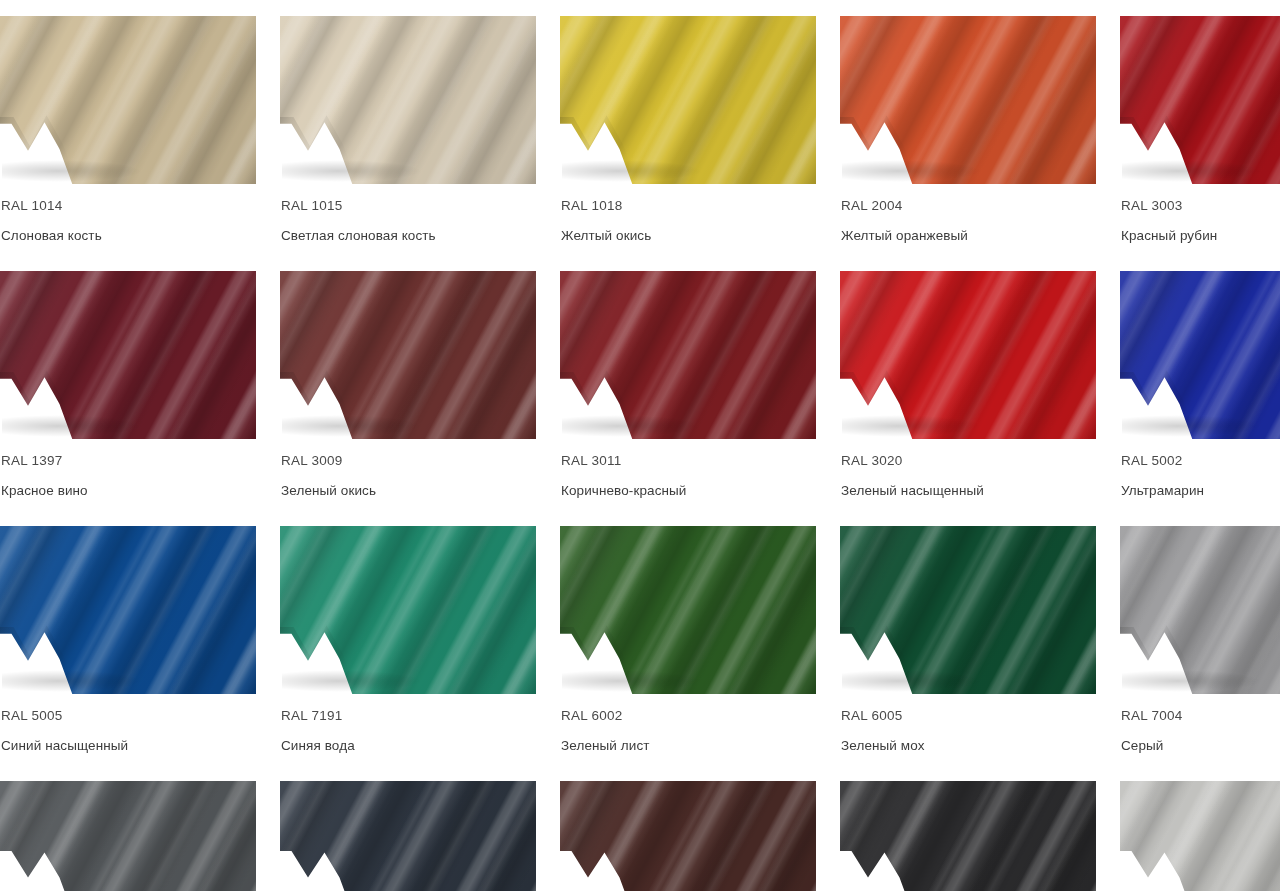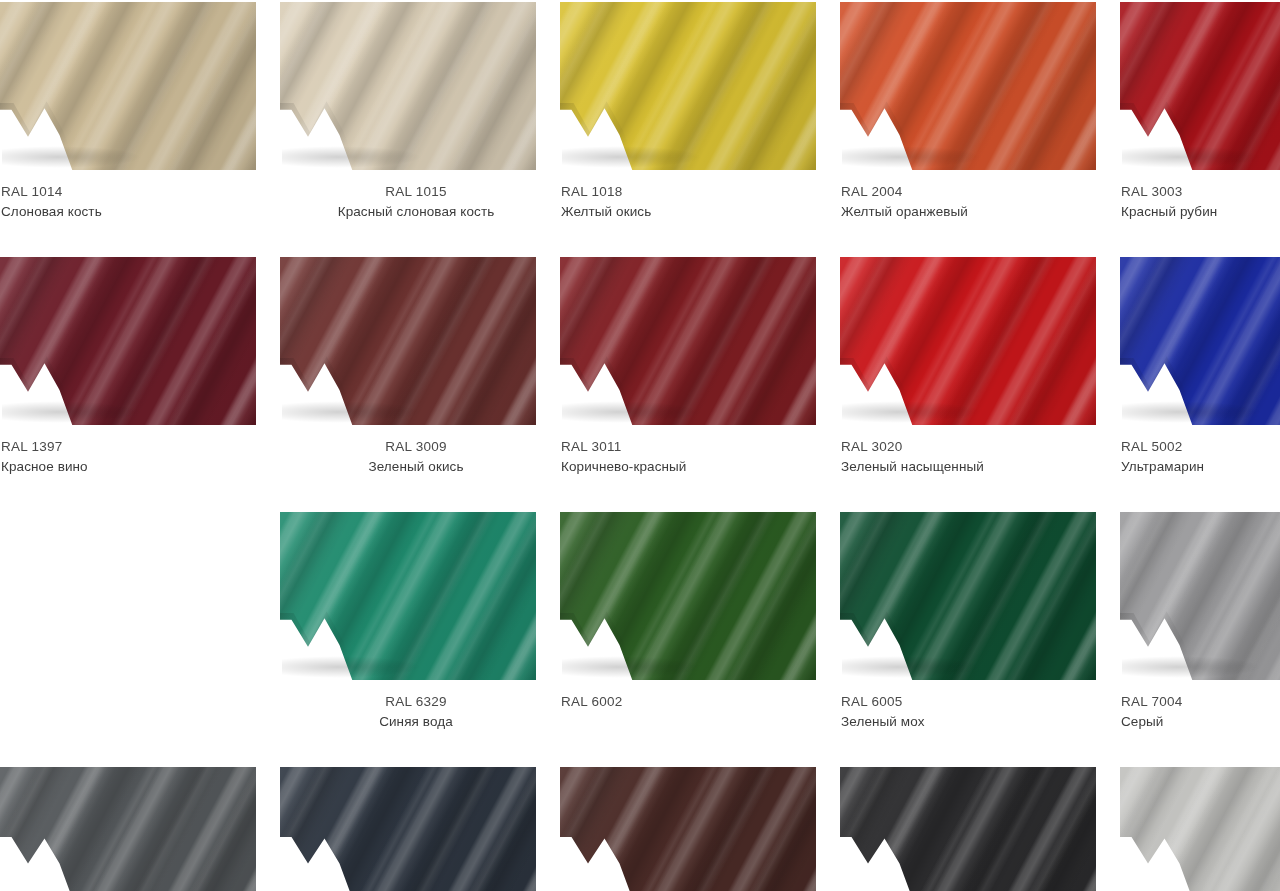--- a/index.html
+++ b/index.html
@@ -24,26 +24,26 @@
 
   .row {
     position: relative;
     width: 1280px;
     height: 255px;
   }
   .row.row-partial { height: 131px; }
 
   .cell {
     position: absolute;
-    top: 2px;
+    top: 16px;
     width: 256px;
     height: 255px;
   }
   .cell.c0 { left: 0px; }
-  .cell.c1 { left: 280px; text-align: center; }
+  .cell.c1 { left: 280px; }
   .cell.c2 { left: 560px; text-decoration: underline; }
   .cell.c3 { left: 840px; }
   .cell.c4 { left: 1120px; }
 
   
   .swatch {
     position: absolute;
     top: 0;
     left: 0;
     width: 256px;
@@ -167,21 +167,21 @@
     color: #4a4a4a;
     letter-spacing: 0.25px;
     white-space: nowrap;
   }
   .ral-name {
     font-size: 13.5px;
     line-height: 19px;
     color: #3c3c3c;
     letter-spacing: 0.1px;
     white-space: nowrap;
-    margin-top: 1px;
+    margin-top: 11px;
   }
 </style>
 </head>
 <body>
 
 <div id="chart">
     <div class="row">
       <div class="cell c0">
         <div class="swatch">
           <div class="sheet" style="background-color: rgb(205, 188, 152);"></div>
@@ -198,21 +198,21 @@
       <div class="cell c1">
         <div class="swatch">
           <div class="sheet" style="background-color: rgb(217, 205, 182);"></div>
           <div class="edge-shade"></div>
           <div class="cutout"></div>
           <div class="cutout2"></div>
           <div class="sheet-shadow"></div>
         </div>
         <div class="label">
           <div class="ral-code">RAL 1015</div>
-          <div class="ral-name">Красный слоновая кость</div>
+          <div class="ral-name">Светлая слоновая кость</div>
         </div>
       </div>
       <div class="cell c2">
         <div class="swatch">
           <div class="sheet" style="background-color: rgb(216, 192, 51);"></div>
           <div class="edge-shade"></div>
           <div class="cutout"></div>
           <div class="cutout2"></div>
           <div class="sheet-shadow"></div>
         </div>
@@ -309,43 +309,57 @@
           <div class="cutout2"></div>
           <div class="sheet-shadow"></div>
         </div>
         <div class="label">
           <div class="ral-code">RAL 5002</div>
           <div class="ral-name">Ультрамарин</div>
         </div>
       </div>
     </div>
     <div class="row">
+      <div class="cell c0">
+        <div class="swatch">
+          <div class="sheet" style="background-color: rgb(12, 74, 144);"></div>
+          <div class="edge-shade"></div>
+          <div class="cutout"></div>
+          <div class="cutout2"></div>
+          <div class="sheet-shadow"></div>
+        </div>
+        <div class="label">
+          <div class="ral-code">RAL 5005</div>
+          <div class="ral-name">Синий насыщенный</div>
+        </div>
+      </div>
       <div class="cell c1">
         <div class="swatch">
           <div class="sheet" style="background-color: rgb(31, 138, 109);"></div>
           <div class="edge-shade"></div>
           <div class="cutout"></div>
           <div class="cutout2"></div>
           <div class="sheet-shadow"></div>
         </div>
         <div class="label">
-          <div class="ral-code">RAL 6329</div>
+          <div class="ral-code">RAL 7191</div>
           <div class="ral-name">Синяя вода</div>
         </div>
       </div>
       <div class="cell c2">
         <div class="swatch">
           <div class="sheet" style="background-color: rgb(43, 92, 34);"></div>
           <div class="edge-shade"></div>
           <div class="cutout"></div>
           <div class="cutout2"></div>
           <div class="sheet-shadow"></div>
         </div>
         <div class="label">
           <div class="ral-code">RAL 6002</div>
+          <div class="ral-name">Зеленый лист</div>
         </div>
       </div>
       <div class="cell c3">
         <div class="swatch">
           <div class="sheet" style="background-color: rgb(15, 78, 49);"></div>
           <div class="edge-shade"></div>
           <div class="cutout"></div>
           <div class="cutout2"></div>
           <div class="sheet-shadow"></div>
         </div>

